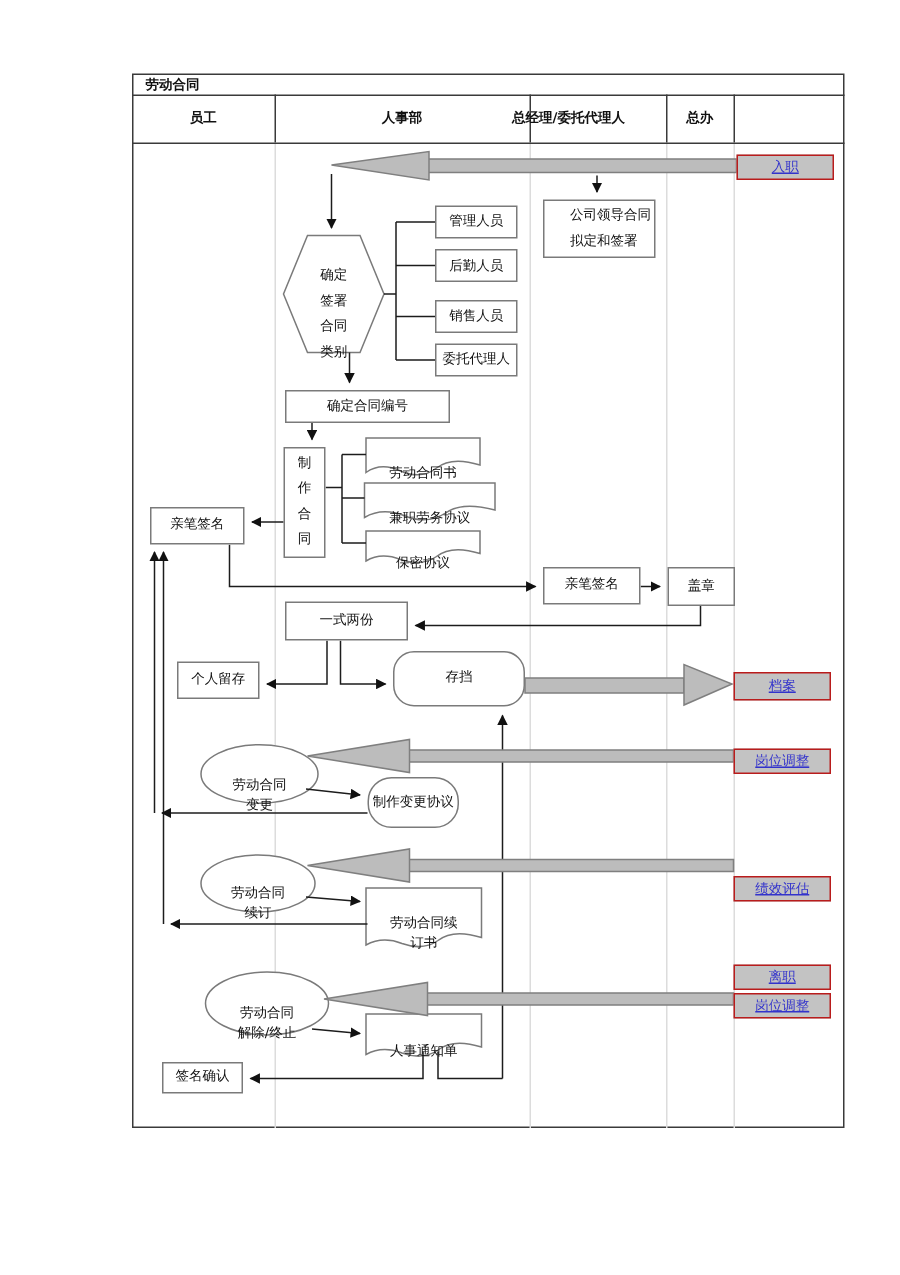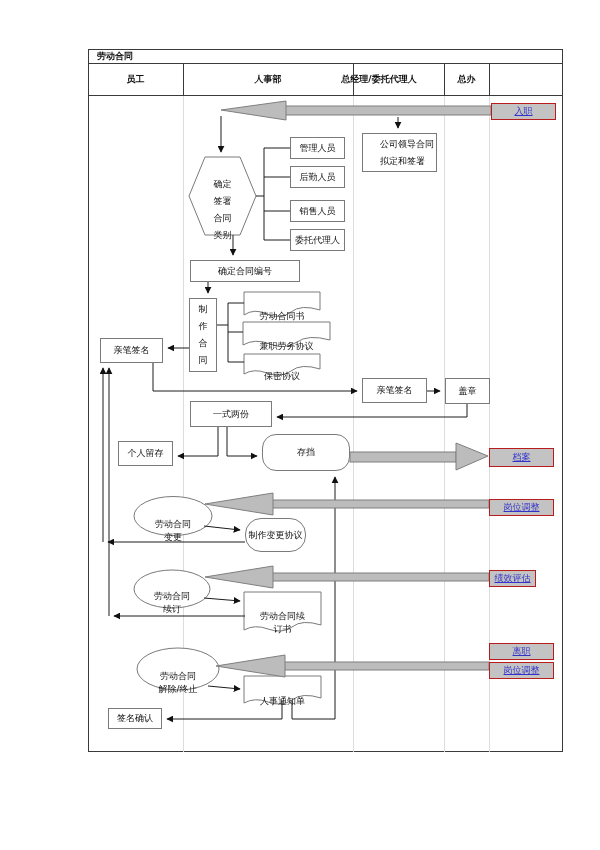--- a/index.html
+++ b/index.html
@@ -157,21 +157,21 @@
 
   <div class="abs gbox" style="left:491px;top:103px;width:65px;height:17px;">
       <span>入职</span>
     </div>
   <div class="abs gbox" style="left:489px;top:448px;width:65px;height:19px;">
       <span>档案</span>
     </div>
   <div class="abs gbox" style="left:489px;top:499px;width:65px;height:17px;">
       <span>岗位调整</span>
     </div>
-  <div class="abs gbox" style="left:489px;top:570px;width:47px;height:17px;">
+  <div class="abs gbox" style="left:489px;top:584px;width:65px;height:17px;">
       <span>绩效评估</span>
     </div>
   <div class="abs gbox" style="left:489px;top:643px;width:65px;height:17px;">
       <span>离职</span>
     </div>
   <div class="abs gbox" style="left:489px;top:662px;width:65px;height:17px;">
       <span>岗位调整</span>
     </div>
 
 </div>

